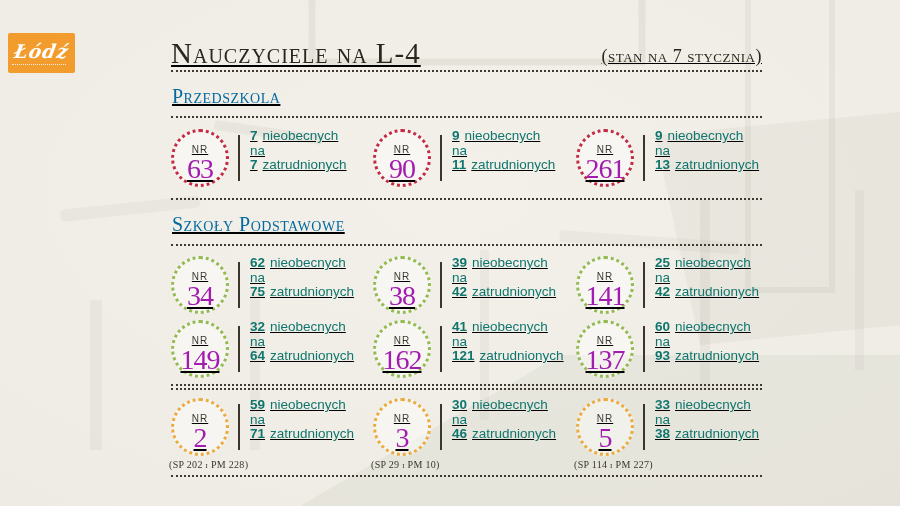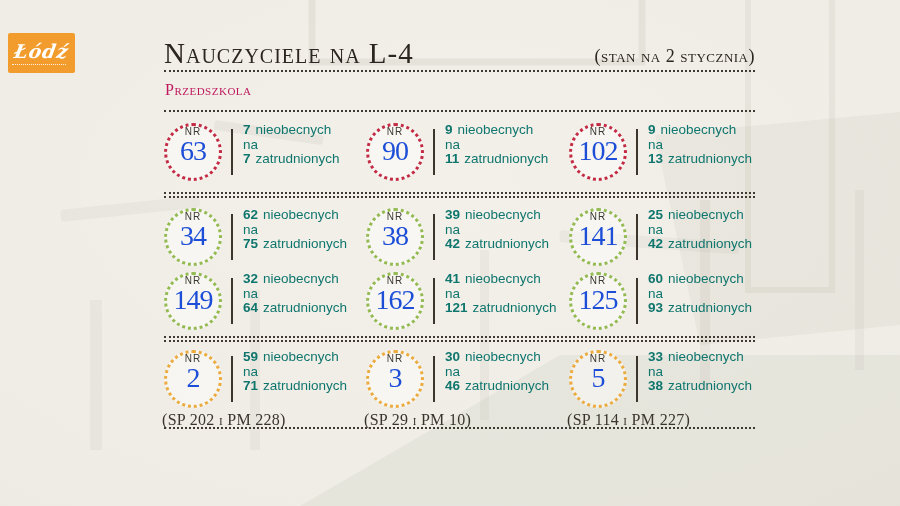--- a/index.html
+++ b/index.html
@@ -2,65 +2,65 @@
 <html><head>
 <meta charset="utf-8">
 <style>
   html,body{margin:0;padding:0;}
   body{
     width:900px;height:506px;position:relative;overflow:hidden;
     font-family:"Liberation Sans",sans-serif;
     background:radial-gradient(130% 130% at 50% 38%, #f2f0e9 0%, #eeece4 55%, #e3e1d8 100%);
   }
   .bg{position:absolute;left:0;top:0;z-index:0;}
-  .content{position:absolute;left:164px;top:26px;width:591px;z-index:2;}
+  .content{position:absolute;left:171px;top:26px;width:591px;z-index:2;text-decoration:underline;}
   .logo{
     position:absolute;left:8px;top:33px;width:67px;height:40px;z-index:2;
     background:#f29c2e;border-radius:2px;display:flex;align-items:center;justify-content:center;
   }
   .logo .logo-text{
     color:#fff;font-family:"DejaVu Serif",serif;font-style:italic;font-weight:bold;
     font-size:19px;transform:skewX(-10deg);letter-spacing:1px;line-height:1;
     border-bottom:1px dotted rgba(255,255,255,.85);padding-bottom:3px;
   }
   .titlebar{display:flex;justify-content:space-between;align-items:flex-end;height:42px;}
   .title{
     font-family:"Liberation Serif",serif;font-variant:small-caps;font-size:29px;
     color:#2b261f;letter-spacing:1px;line-height:1;white-space:nowrap;
   }
   .subtitle{
     font-family:"Liberation Serif",serif;font-variant:small-caps;font-size:18px;
     color:#2b261f;letter-spacing:.5px;line-height:1;padding-bottom:3px;white-space:nowrap;
   }
   .hr{border-top:2px dotted #3f3a31;height:0;margin-top:2px;}
   .sec-head{
-    font-family:"Liberation Serif",serif;font-variant:small-caps;font-size:16px;
-    color:#be185d;letter-spacing:.5px;padding:6px 0 6px 1px;line-height:24px;
+    font-family:"Liberation Serif",serif;font-variant:small-caps;font-size:20px;
+    color:#0369a1;letter-spacing:.5px;padding:6px 0 6px 1px;line-height:24px;margin-top:6px;
   }
   .row{display:grid;grid-template-columns:202px 203px 186px;margin:11px 0 11px 0;}
   .row.mid{margin:10px 0 6px 0;}
   .row.mid2{margin:0 0 6px 0;}
   .row.noted{margin:8px 0 0 0;padding-bottom:17px;}
   .item{display:flex;align-items:flex-start;}
   .badge-wrap{position:relative;flex:none;}
   .circle{
     width:52px;height:52px;border-radius:50%;text-align:center;flex:none;
     border:3px dotted #c32b44;background:rgba(255,255,255,.45);box-sizing:content-box;
   }
   .sec-red   .circle{border-color:#c32b44;}
   .sec-green .circle{border-color:#94ba52;}
   .sec-amber .circle{border-color:#ecab3e;}
-  .nr{margin-top:0;font-size:10px;letter-spacing:1px;color:#3c382f;line-height:11px;font-family:"Liberation Sans",sans-serif;}
+  .nr{margin-top:12px;font-size:10px;letter-spacing:1px;color:#3c382f;line-height:11px;font-family:"Liberation Sans",sans-serif;}
   .num{
-    font-family:"Liberation Serif",serif;font-size:28px;line-height:28px;color:#1d4ed8;
+    font-family:"Liberation Serif",serif;font-size:28px;line-height:28px;color:#a21caf;
     letter-spacing:-1px;white-space:nowrap;
   }
   .note{
     position:absolute;top:61px;left:-2px;white-space:nowrap;
-    font-family:"Liberation Serif",serif;font-variant:small-caps;font-size:16px;color:#3a352c;letter-spacing:.3px;
+    font-family:"Liberation Serif",serif;font-variant:small-caps;font-size:10px;color:#3a352c;letter-spacing:.3px;
   }
   .vline{width:2px;height:46px;background:#3b352b;margin:6px 10px 0 9px;flex:none;}
   .stats{font-size:13.5px;line-height:14.5px;color:#0f766e;white-space:nowrap;}
   .stats .n{font-weight:bold;margin-right:5px;}
 </style>
 </head>
 <body>
 
 <svg class="bg" width="900" height="506" viewBox="0 0 900 506">
   <rect x="312" y="-20" width="330" height="82" fill="none" stroke="rgba(120,110,85,0.09)" stroke-width="7"></rect>
@@ -78,21 +78,21 @@
 </svg>
 
 <div class="logo">
   <span class="logo-text">Łódź</span>
 </div>
 
 <div class="content">
 
   <div class="titlebar">
     <div class="title">Nauczyciele na L-4</div>
-    <div class="subtitle">(stan na 2 stycznia)</div>
+    <div class="subtitle">(stan na 7 stycznia)</div>
   </div>
 
   <div class="sec-red">
     <div class="hr"></div>
     <div class="sec-head">Przedszkola</div>
     <div class="hr"></div>
     <div class="row">
 
       <div class="item">
         <div class="badge-wrap">
@@ -121,36 +121,37 @@
           <div><span class="n">9</span><span>nieobecnych</span></div>
           <div>na</div>
           <div><span class="n">11</span><span>zatrudnionych</span></div>
         </div>
       </div>
 
       <div class="item">
         <div class="badge-wrap">
           <div class="circle">
             <div class="nr">NR</div>
-            <div class="num">102</div>
+            <div class="num">261</div>
           </div>
         </div>
         <div class="vline"></div>
         <div class="stats">
           <div><span class="n">9</span><span>nieobecnych</span></div>
           <div>na</div>
           <div><span class="n">13</span><span>zatrudnionych</span></div>
         </div>
       </div>
 
     </div>
   </div>
 
   <div class="sec-green">
     <div class="hr"></div>
+    <div class="sec-head">Szkoły Podstawowe</div>
     <div class="hr"></div>
     <div class="row mid">
 
       <div class="item">
         <div class="badge-wrap">
           <div class="circle">
             <div class="nr">NR</div>
             <div class="num">34</div>
           </div>
         </div>
@@ -222,21 +223,21 @@
           <div><span class="n">41</span><span>nieobecnych</span></div>
           <div>na</div>
           <div><span class="n">121</span><span>zatrudnionych</span></div>
         </div>
       </div>
 
       <div class="item">
         <div class="badge-wrap">
           <div class="circle">
             <div class="nr">NR</div>
-            <div class="num">125</div>
+            <div class="num">137</div>
           </div>
         </div>
         <div class="vline"></div>
         <div class="stats">
           <div><span class="n">60</span><span>nieobecnych</span></div>
           <div>na</div>
           <div><span class="n">93</span><span>zatrudnionych</span></div>
         </div>
       </div>
 

